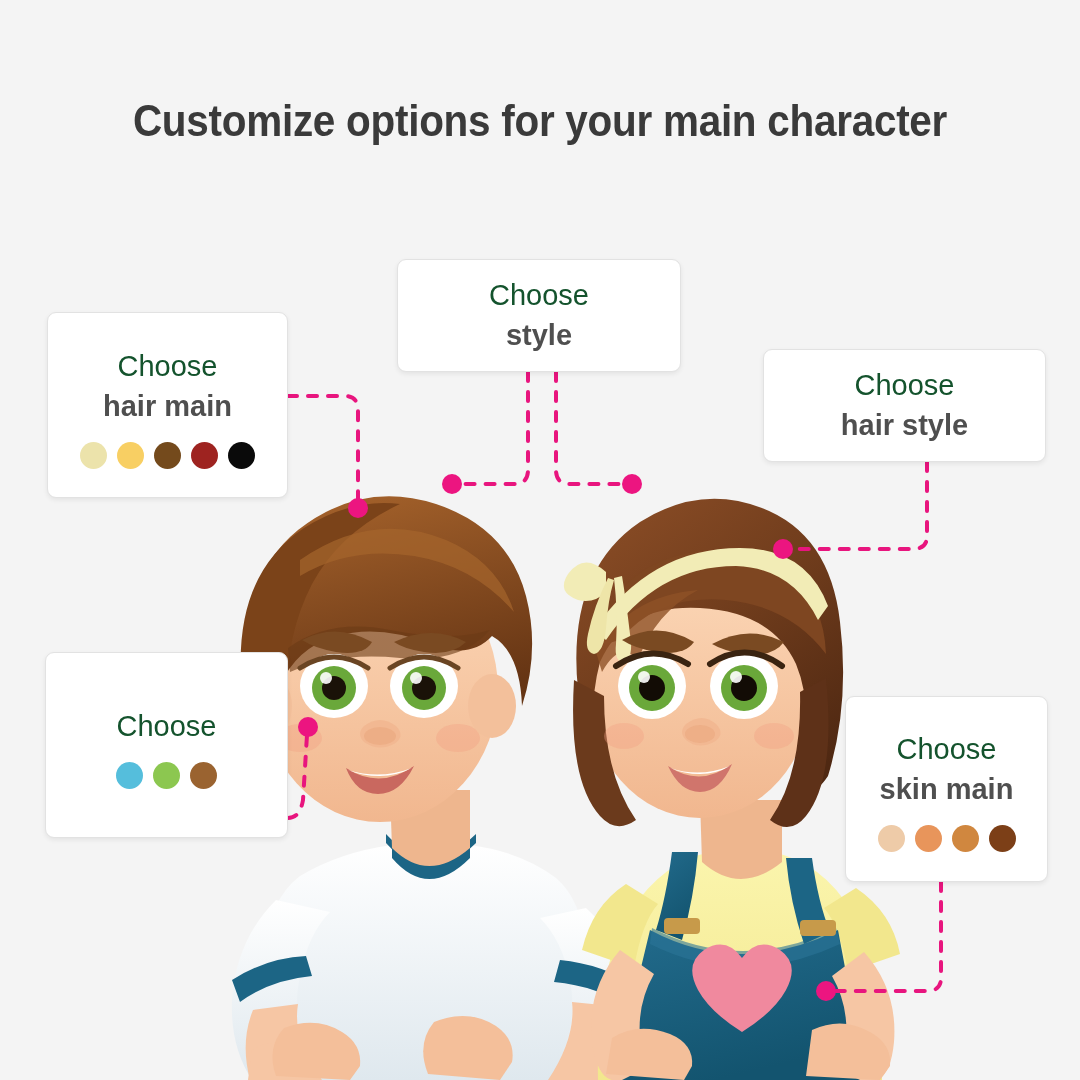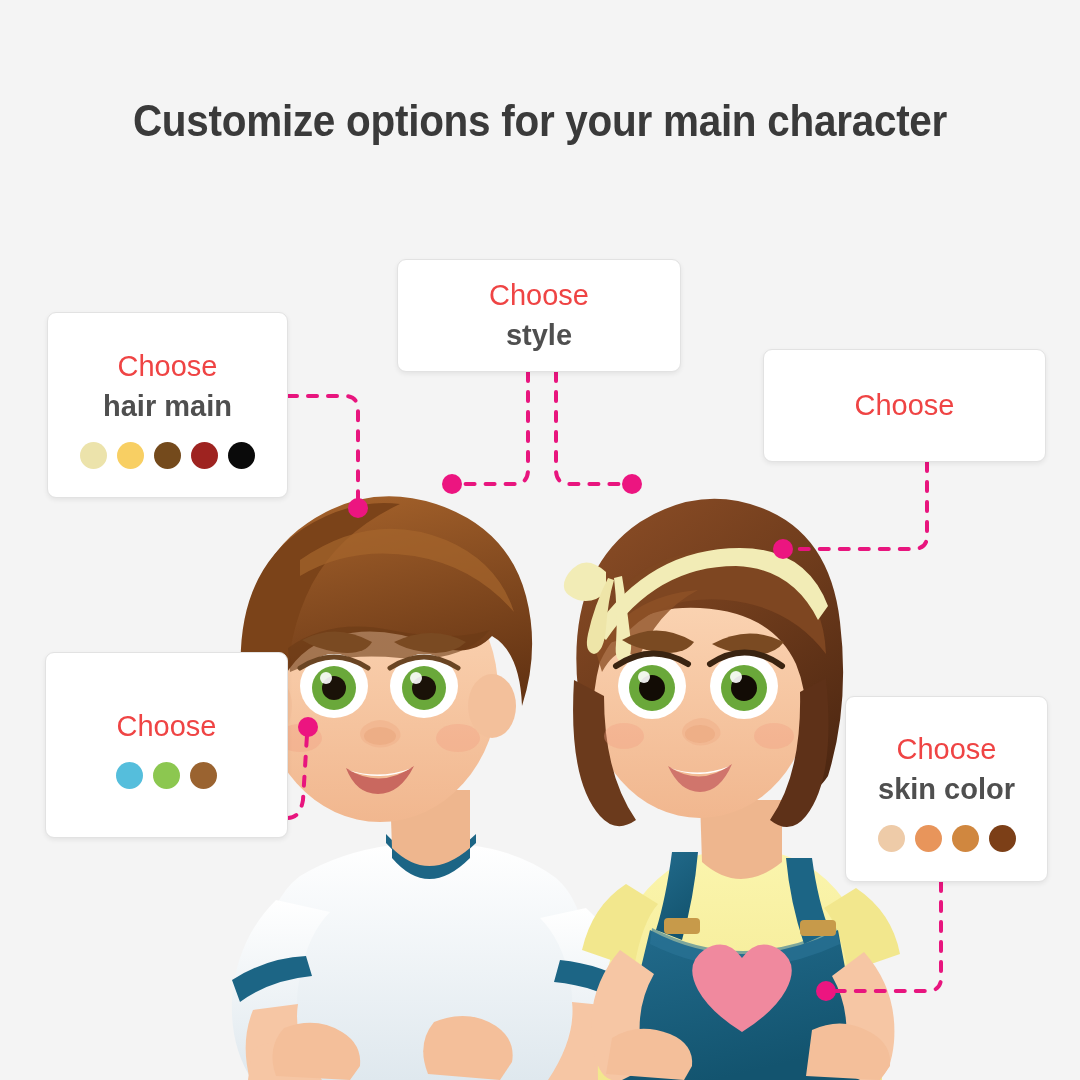--- a/index.html
+++ b/index.html
@@ -34,21 +34,21 @@
     position:absolute;
     background:#ffffff;
     border:1px solid #e2e2e2;
     border-radius:9px;
     box-shadow:0 2px 5px rgba(0,0,0,0.07);
     box-sizing:border-box;
     display:flex;flex-direction:column;
     align-items:center;justify-content:center;
   }
   .card .line1{
-    font-size:29px;color:#ef4444;font-weight:400;line-height:1.36;
+    font-size:29px;color:#14532d;font-weight:400;line-height:1.36;
   }
   .card .line2{
     font-size:29px;color:#4f4f4f;font-weight:bold;line-height:1.36;
   }
   .swatches{display:flex;gap:10px;margin-top:16px;}
   .sw{width:27px;height:27px;border-radius:50%;}
 
   
   #card-hair-color{left:47px;top:312px;width:241px;height:186px;padding-top:6px;}
   #card-gender{left:397px;top:259px;width:284px;height:113px;}
@@ -265,34 +265,35 @@
     </div>
   </div>
 
   <div class="card" id="card-gender">
     <div class="line1">Choose</div>
     <div class="line2">style</div>
   </div>
 
   <div class="card" id="card-hair-style">
     <div class="line1">Choose</div>
+    <div class="line2">hair style</div>
   </div>
 
   <div class="card" id="card-eyes-color">
     <div class="line1">Choose</div>
     <div class="swatches">
       <div class="sw" style="background:#55bedc"></div>
       <div class="sw" style="background:#8cc750"></div>
       <div class="sw" style="background:#9a6330"></div>
     </div>
   </div>
 
   <div class="card" id="card-skin-color">
     <div class="line1">Choose</div>
-    <div class="line2">skin color</div>
+    <div class="line2">skin main</div>
     <div class="swatches">
       <div class="sw" style="background:#eecba8"></div>
       <div class="sw" style="background:#e8955b"></div>
       <div class="sw" style="background:#d0873f"></div>
       <div class="sw" style="background:#7c3f17"></div>
     </div>
   </div>
 
 </div>
 

